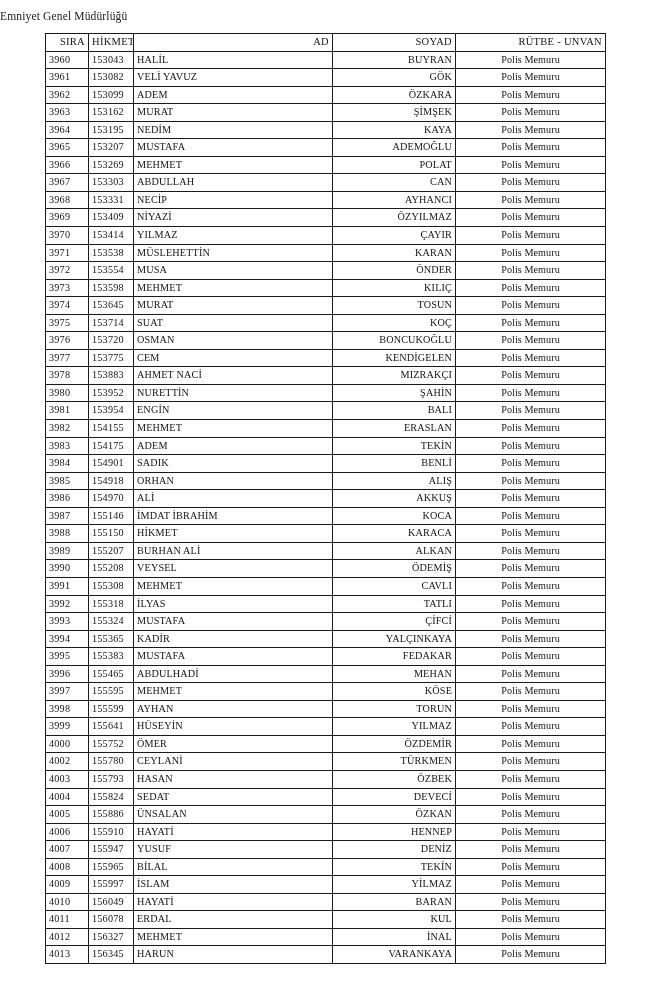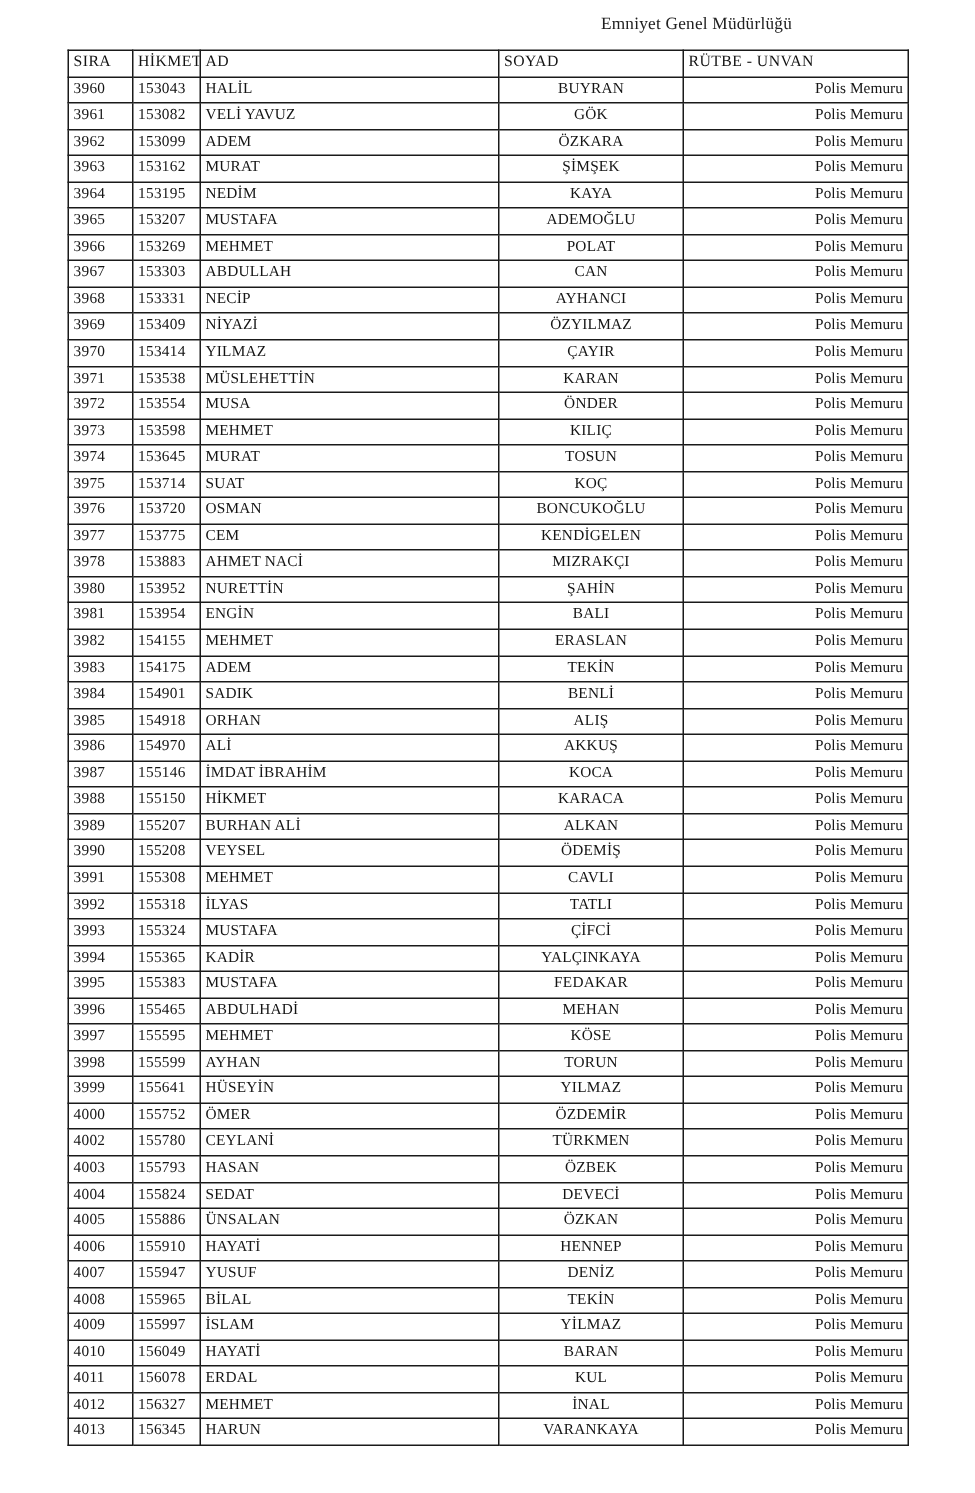--- a/index.html
+++ b/index.html
@@ -18,21 +18,21 @@
   .page {
     position: absolute;
     left: 0; top: 0;
     width: 650px;
     height: 995px;
   }
   .doc-title {
     position: absolute;
     left: 0; top: 10px;
     width: 528px;
-    text-align: right;
+    text-align: left;
     font-size: 11.5px;
     letter-spacing: 0.15px;
     color: #202020;
     white-space: nowrap;
   }
   .table-wrap {
     position: absolute;
     left: 45px;
     top: 33px;
     width: 560px;
@@ -47,39 +47,39 @@
     border: 1px solid #1a1a1a;
     padding: 0 3px;
     height: 16.55px;
     line-height: 16.55px;
     vertical-align: middle;
     overflow: hidden;
     white-space: nowrap;
     font-weight: normal;
   }
   thead th {
-    text-align: left;
+    text-align: right;
     font-size: 10.5px;
     letter-spacing: 0.3px;
     font-weight: bold;
     height: 18px;
     line-height: 18px;
   }
   
   col.c-sira   { width: 43px; }
   col.c-sicil  { width: 45px; }
   col.c-ad     { width: 199px; }
   col.c-soyad  { width: 123px; }
   col.c-rutbe  { width: 150px; }
 
   td.sira  { text-align: left; letter-spacing: 0.2px; }
   td.sicil { text-align: left; letter-spacing: 0.2px; }
   td.ad    { text-align: left; padding-left: 5px; letter-spacing: 0.15px; }
-  td.soyad { text-align: center; padding-left: 5px; letter-spacing: 0.15px; }
-  td.rutbe { text-align: right; padding-left: 5px; letter-spacing: 0.05px; }
+  td.soyad { text-align: right; padding-left: 5px; letter-spacing: 0.15px; }
+  td.rutbe { text-align: center; padding-left: 5px; letter-spacing: 0.05px; }
 </style>
 </head>
 <body>
 
 <div class="page">
 
   <div class="doc-title">Emniyet Genel Müdürlüğü</div>
 
   <div class="table-wrap">
     <table class="roster">

